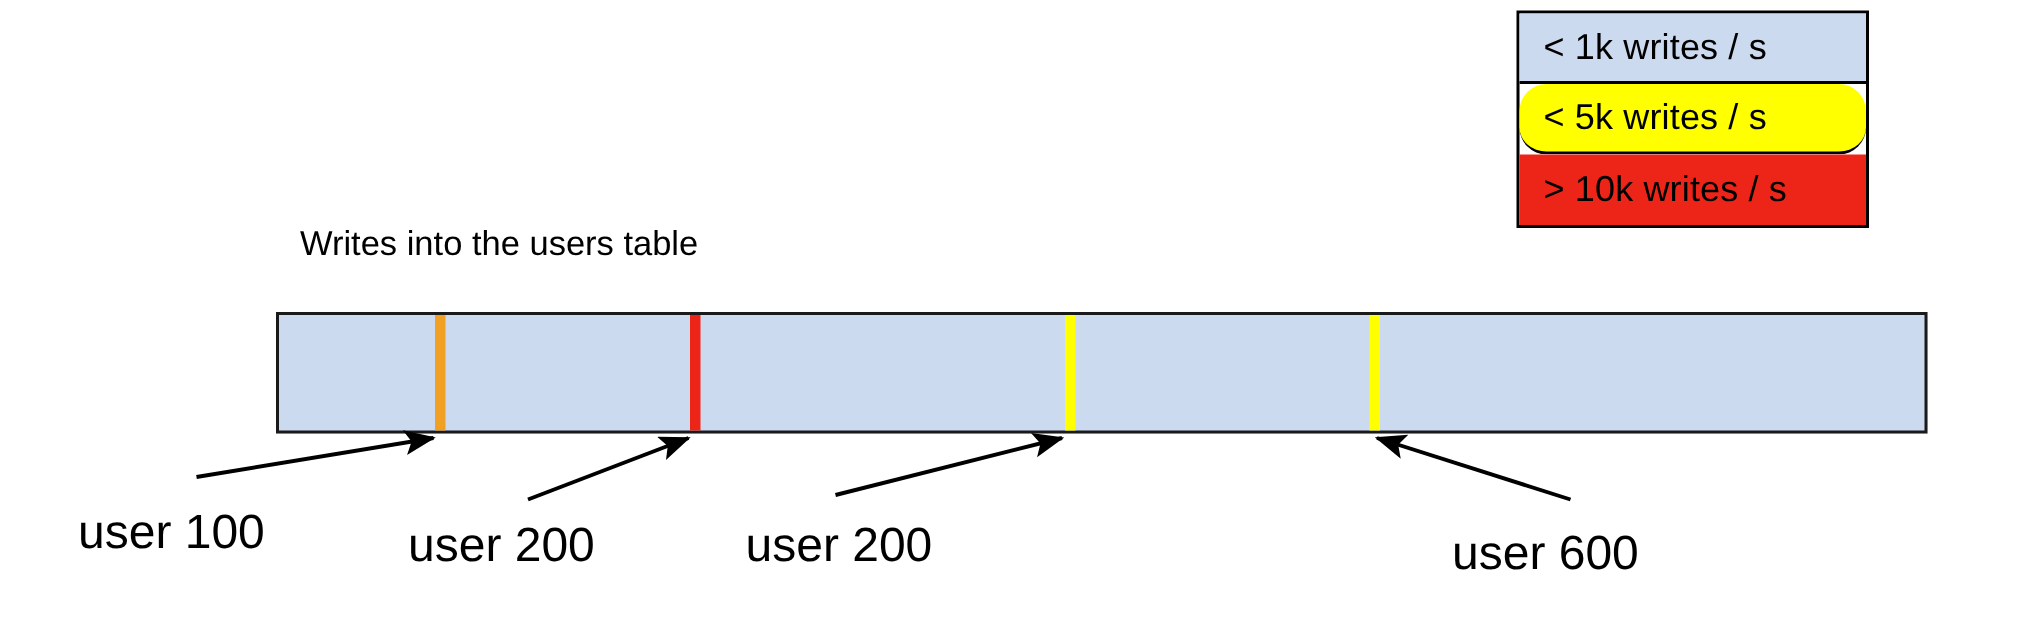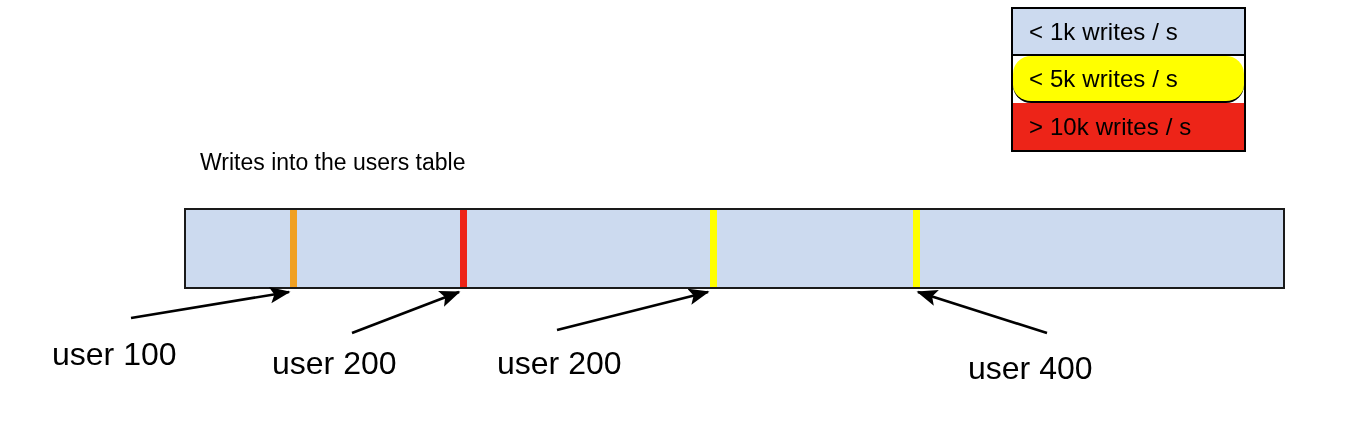--- a/index.html
+++ b/index.html
@@ -104,21 +104,21 @@
 <div id="bar" style="background:#ccdaef;">
   <div class="marker" style="left:104px; background:#f0a022;"></div>
   <div class="marker" style="left:274px; background:#ed2418;"></div>
   <div class="marker" style="left:524px; background:#ffff00;"></div>
   <div class="marker" style="left:727px; background:#ffff00;"></div>
 </div>
 
 <div class="callout-label" style="left:52px; top:338px;">user 100</div>
 <div class="callout-label" style="left:272px; top:347px;">user 200</div>
 <div class="callout-label" style="left:497px; top:347px;">user 200</div>
-<div class="callout-label" style="left:968px; top:352px;">user 400</div>
+<div class="callout-label" style="left:968px; top:352px;">user 600</div>
 
 <svg id="arrows" viewBox="0 0 1350 422" xmlns="http://www.w3.org/2000/svg">
   <defs>
     <marker id="ah" markerWidth="9" markerHeight="9" refX="7.4" refY="3.2" orient="auto" markerUnits="strokeWidth">
       <path d="M0,0 L8,3.2 L0,6.4 L1.7,3.2 Z" fill="#000000"></path>
     </marker>
   </defs>
   <line x1="131" y1="318" x2="289" y2="292" stroke="#000000" stroke-width="2.6" marker-end="url(#ah)"></line>
   <line x1="352" y1="333" x2="459" y2="292" stroke="#000000" stroke-width="2.6" marker-end="url(#ah)"></line>
   <line x1="557" y1="330" x2="708" y2="292" stroke="#000000" stroke-width="2.6" marker-end="url(#ah)"></line>

